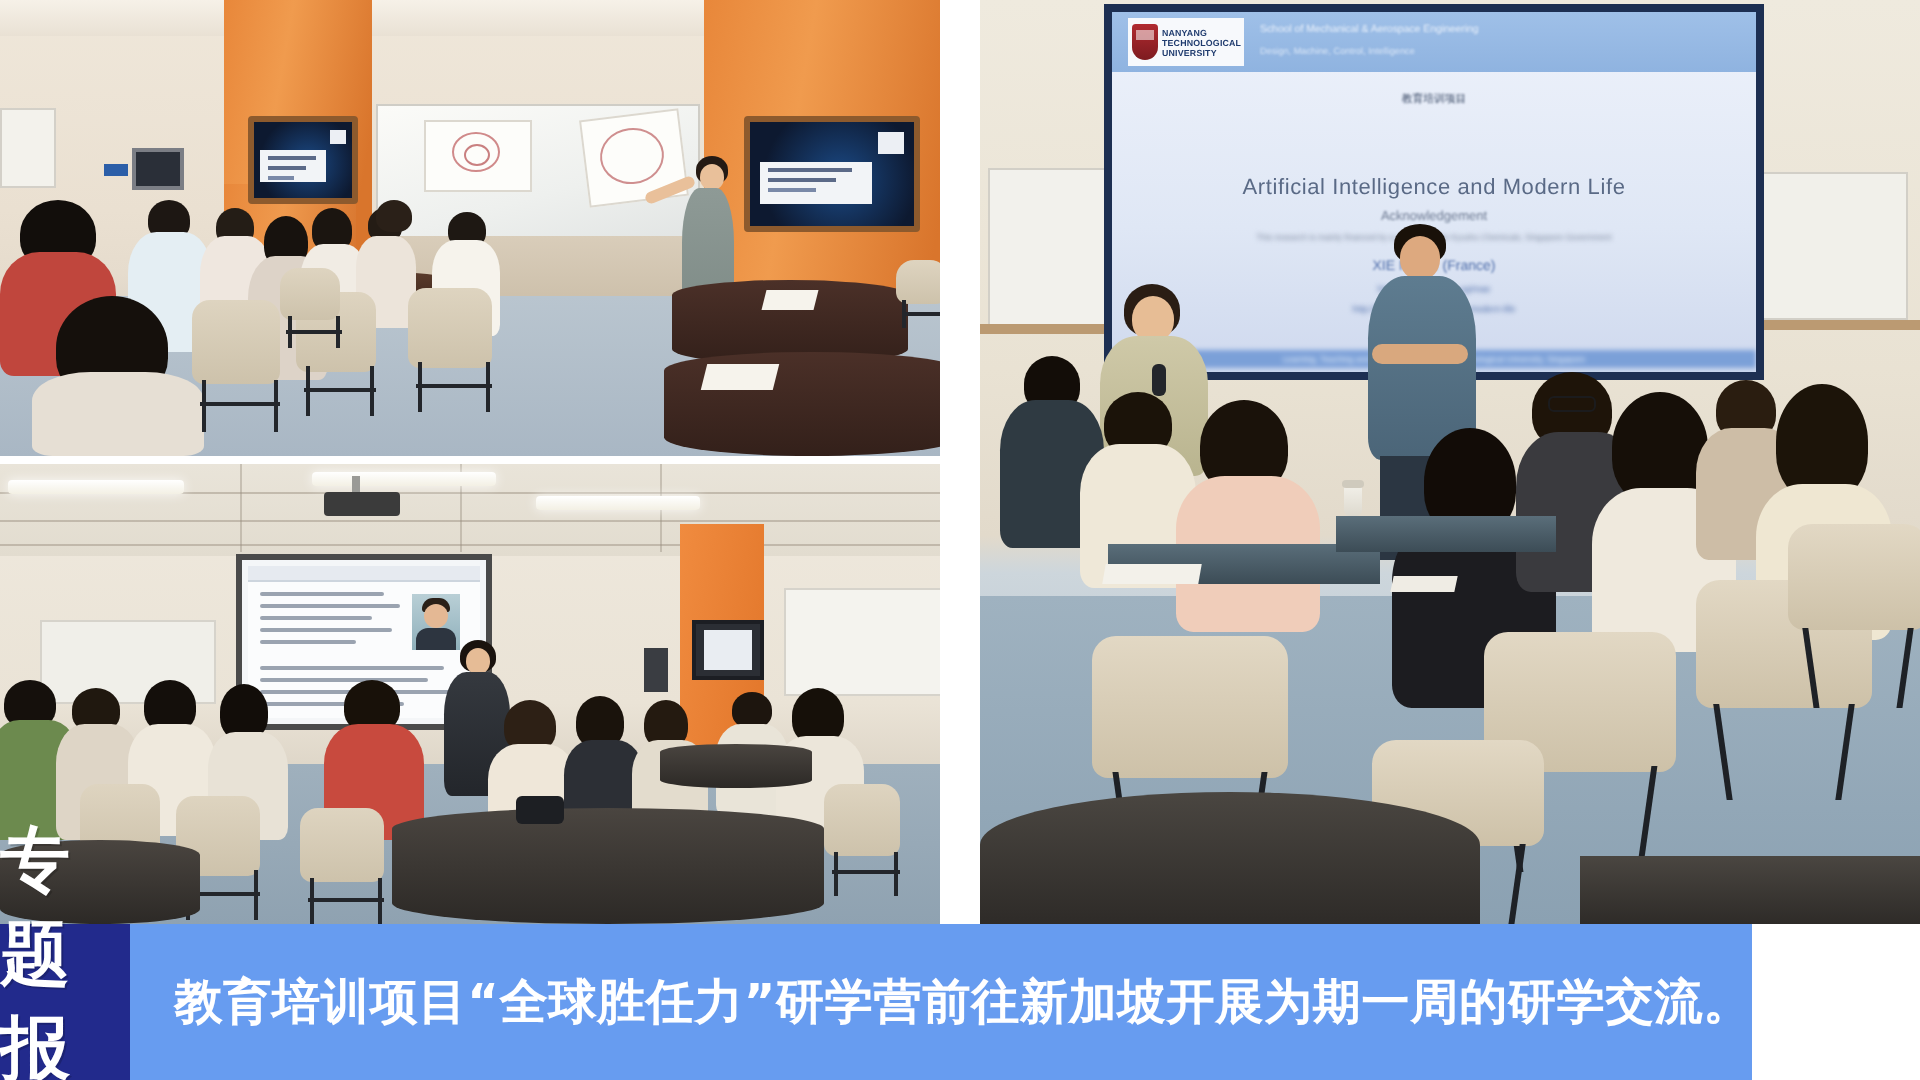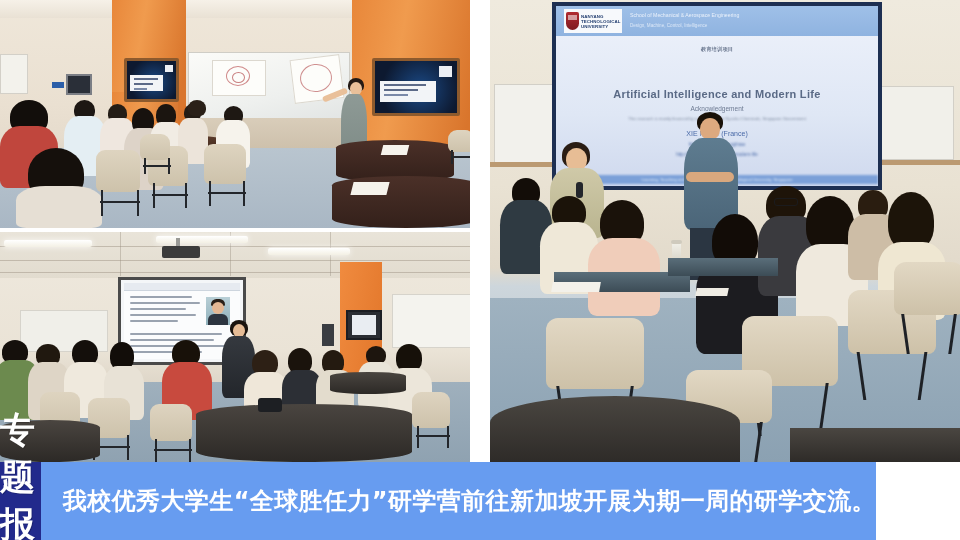--- a/index.html
+++ b/index.html
@@ -98,21 +98,21 @@
   .r-slide{position:absolute;inset:4px;background:linear-gradient(180deg,#eef2fb,#dfe7f5 60%,#cfd9ee);overflow:hidden;}
   .r-sHead{position:absolute;left:0;top:0;width:100%;height:30px;background:linear-gradient(180deg,#9fc0e8,#8fb3e0);}
   .r-logo{position:absolute;left:8px;top:3px;width:58px;height:24px;background:#f7f9fc;display:flex;align-items:center;gap:2px;padding:0 2px;box-sizing:border-box;}
   .r-crest{width:13px;height:18px;background:linear-gradient(180deg,#b02a30,#7e1b20);border-radius:2px 2px 7px 7px;position:relative;flex:none;}
   .r-crest:after{content:"";position:absolute;left:2px;top:3px;right:2px;height:5px;background:rgba(255,255,255,.55);}
   .r-logoTxt{font-size:4.4px;line-height:5px;color:#1f3b6e;font-weight:bold;letter-spacing:.1px;}
   .r-schTxt{position:absolute;left:74px;top:5px;right:6px;font-size:5.2px;line-height:9px;color:#eaf1fb;}
   .r-sub{position:absolute;left:74px;top:16px;right:6px;font-size:4.6px;line-height:8px;color:#dbe7f7;}
   .r-cnSmall{position:absolute;left:0;right:0;top:40px;text-align:center;font-size:5.4px;color:#3a4a66;}
   .r-titleCn{position:absolute;left:0;right:0;top:58px;text-align:center;font-size:16px;font-weight:bold;color:#c8434c;letter-spacing:1px;}
-  .r-titleEn{position:absolute;left:0;right:0;top:82px;text-align:center;font-size:11px;font-weight:bold;color:#5a6a86;letter-spacing:.3px;}
+  .r-titleEn{position:absolute;left:0;right:0;top:82px;text-align:center;font-size:11px;font-weight:normal;color:#5a6a86;letter-spacing:.3px;}
   .r-ack{position:absolute;left:0;right:0;top:99px;text-align:center;font-size:6.5px;color:#6d7a92;}
   .r-ackLine{position:absolute;left:14px;right:14px;top:110px;text-align:center;font-size:4.2px;color:#7b879c;}
   .r-speaker{position:absolute;left:0;right:0;top:124px;text-align:center;font-size:7px;color:#4a6aa8;}
   .r-link{position:absolute;left:0;right:0;text-align:center;font-size:4.6px;color:#4a6aa8;}
   .r-foot{position:absolute;left:0;right:0;bottom:2px;height:9px;background:#7ba0d8;color:#e8f0fb;font-size:4.2px;text-align:center;line-height:9px;}
   .r-floor{position:absolute;left:0;top:298px;width:100%;height:164px;background:linear-gradient(180deg,#9fb2c0,#8ba1b2);}
   .r-table{position:absolute;background:linear-gradient(180deg,#5a6e7a,#3c4c56);}
   .r-tableDk{position:absolute;background:linear-gradient(180deg,#4a4641,#2e2b28);}
   .r-chairBig{position:absolute;}
   .r-chairBig .bk{position:absolute;left:0;top:0;width:100%;height:58%;background:linear-gradient(180deg,#e2d8c4,#cdc1a8);border-radius:12px 12px 8px 8px;}
@@ -486,17 +486,17 @@
       </div>
     </div>
 
   </div>
 
   <div class="caption">
     <div class="cap-badge">
       <span>专题报道</span>
     </div>
     <div class="cap-body">
-      <span>我校优秀大学生“全球胜任力”研学营前往新加坡开展为期一周的研学交流。</span>
+      <span>教育培训项目“全球胜任力”研学营前往新加坡开展为期一周的研学交流。</span>
     </div>
   </div>
 
 </div>
 
 </body></html>

